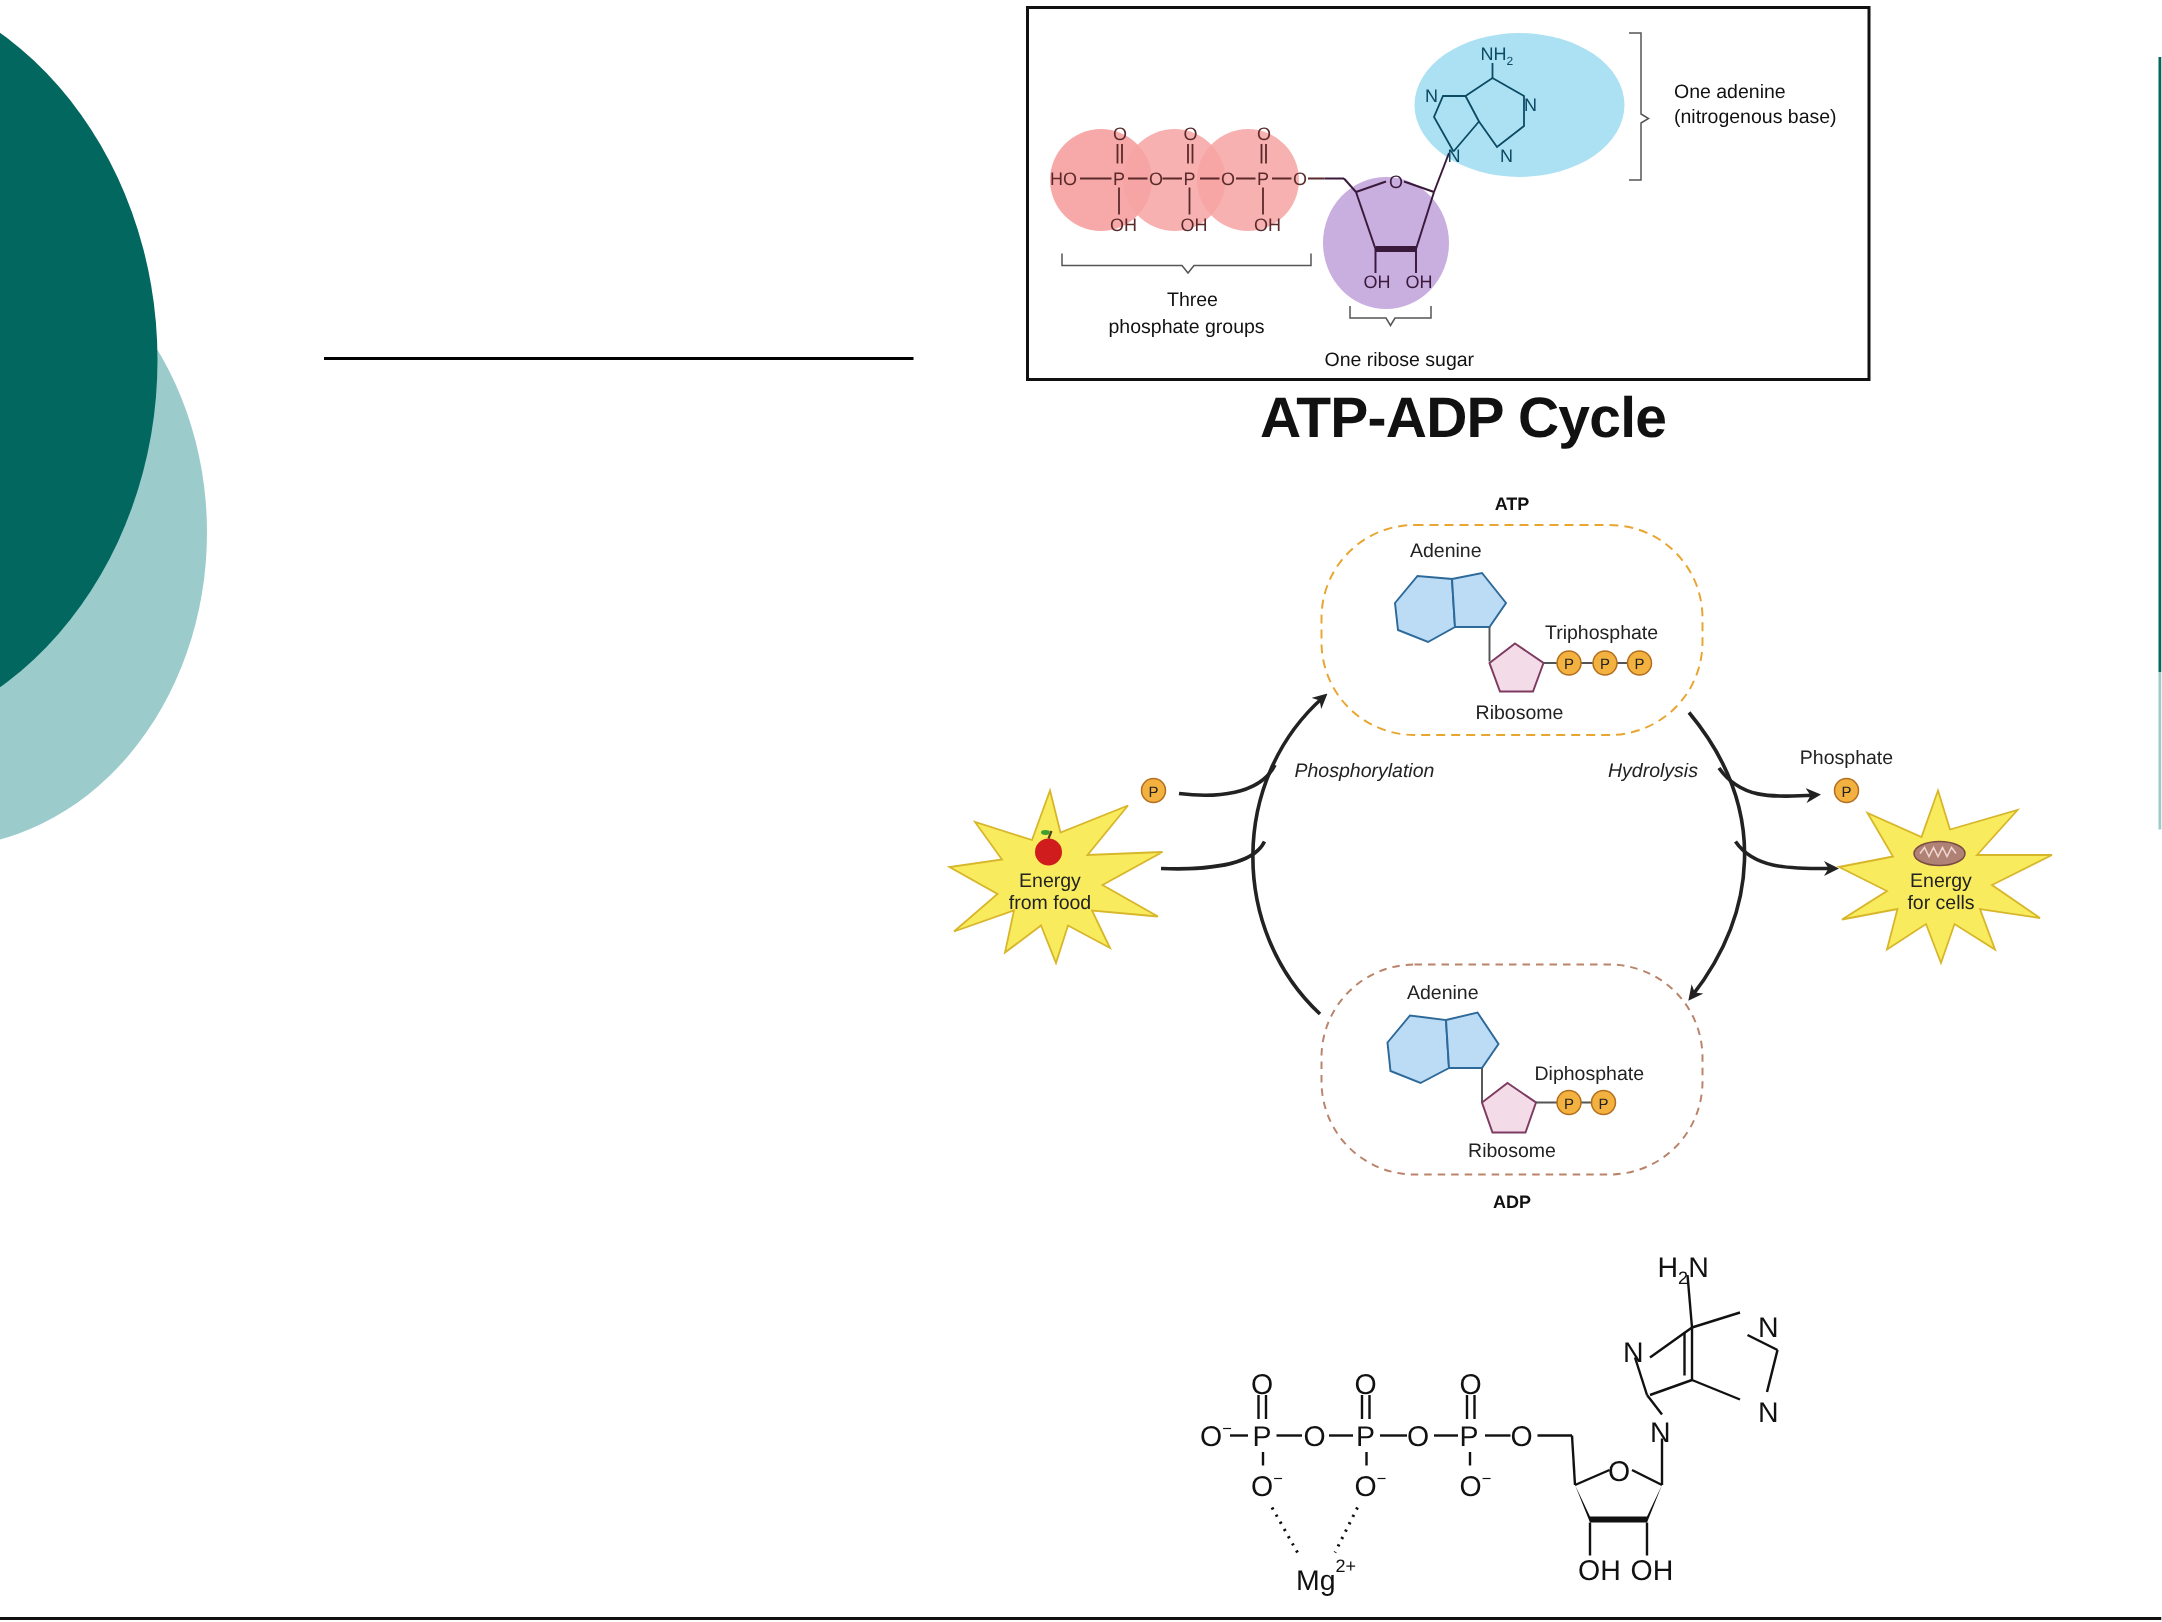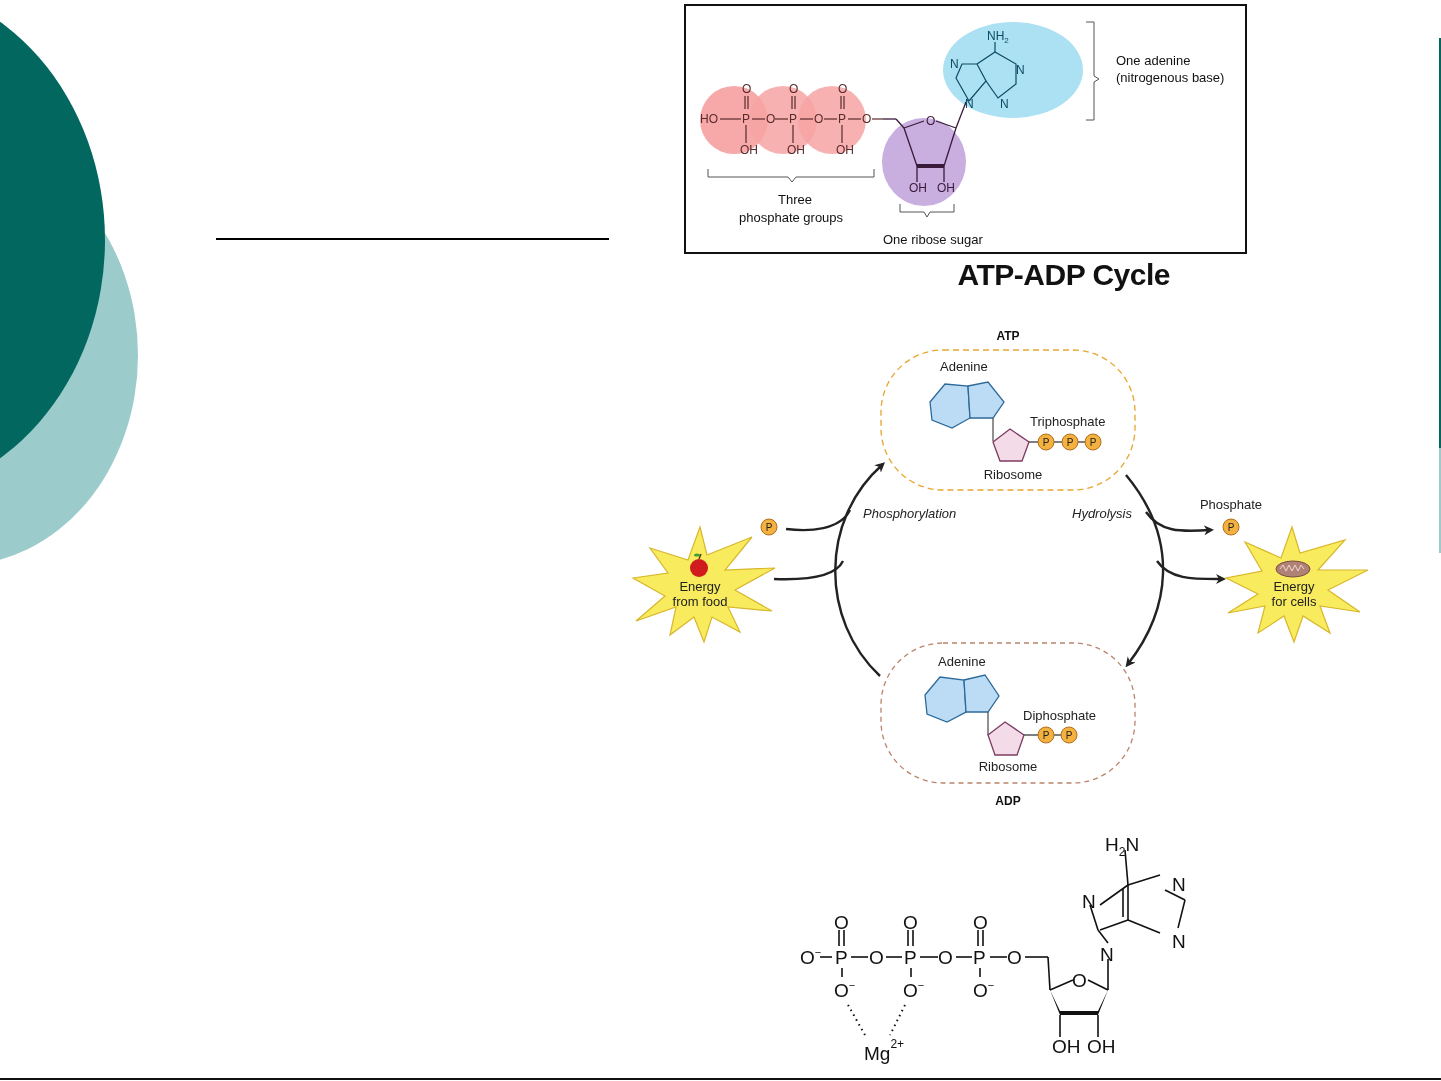--- a/index.html
+++ b/index.html
@@ -4,21 +4,21 @@
 <style>
   html, body { margin: 0; padding: 0; background: #ffffff; }
   body { width: 1441px; height: 1081px; position: relative; overflow: hidden; font-family: "Liberation Sans", sans-serif; }
   .abs { position: absolute; }
   #deco { position: absolute; left: 0; top: 0; }
   .title-rule { position: absolute; left: 216px; top: 238px; width: 393px; height: 2px; background: #000; }
   .right-rule-dark { position: absolute; left: 1439px; top: 38px; width: 2px; height: 410px; background: #02675f; }
   .right-rule-light { position: absolute; left: 1439px; top: 448px; width: 2px; height: 105px; background: #9ccbcc; }
   .bottom-rule { position: absolute; left: 0; top: 1078px; width: 1441px; height: 2px; background: #111; }
   .atp-box { position: absolute; left: 684px; top: 4px; width: 563px; height: 250px; border: 2px solid #111; box-sizing: border-box; background: #fff; overflow: hidden; }
-  .cycle-title { position: absolute; left: 840px; top: 258px; width: 330px; text-align: right; font-family: "Liberation Sans", sans-serif; font-weight: bold; font-size: 30px; color: #111; letter-spacing: -0.5px; }
+  .cycle-title { position: absolute; left: 840px; top: 258px; width: 330px; text-align: left; font-family: "Liberation Sans", sans-serif; font-weight: bold; font-size: 38px; color: #111; letter-spacing: -0.5px; }
   svg text { font-family: "Liberation Sans", sans-serif; }
   .hand { font-family: "DejaVu Sans", sans-serif; }
 </style>
 </head>
 <body>
 
 <svg id="deco" width="1441" height="1081">
   <ellipse cx="-40" cy="355" rx="178" ry="210" fill="#9ccbcc"></ellipse>
   <ellipse cx="-120" cy="240" rx="225" ry="258" fill="#02675f"></ellipse>
 </svg>

